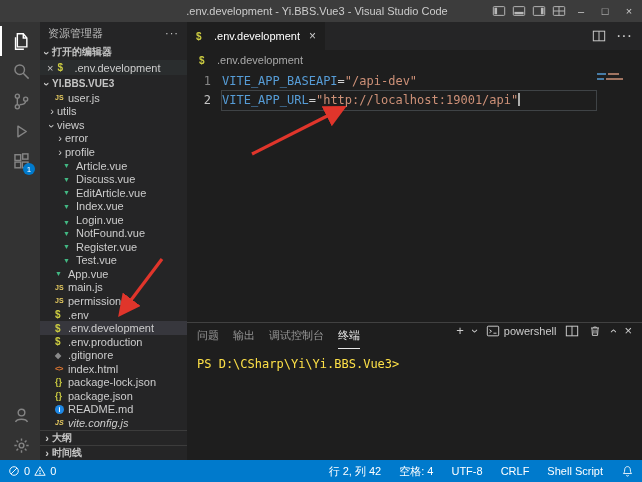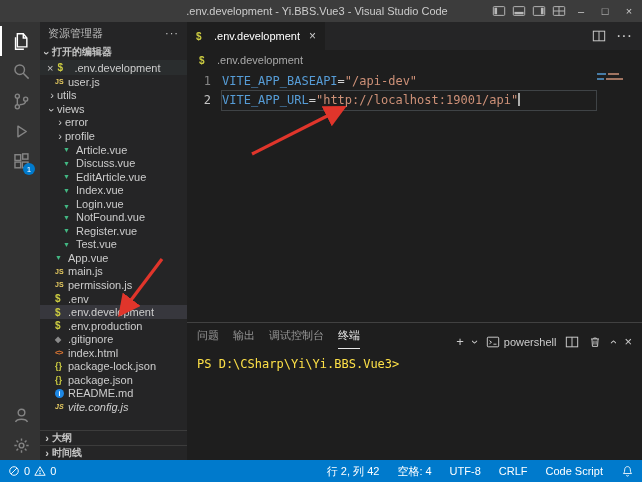--- a/index.html
+++ b/index.html
@@ -68,21 +68,21 @@
   .tok-str { color:var(--string_orange,#ce9178); }
   .cursor { display:inline-block; width:1.5px; height:13px; background:#aeafad; vertical-align:-2px; }
   .minimap { position:absolute; top:3px; right:3px; width:42px; }
   .mm-row { height:2px; margin-bottom:3px; display:flex; gap:2px; }
   .mm { height:2px; display:inline-block; }
   .seg-b { background:rgba(86,156,214,.75); }
   .seg-o { background:rgba(206,145,120,.75); }
 
   
   .panel { flex:0 0 138px; border-top:1px solid #414141; display:flex; flex-direction:column; background:#1e1e1e; }
-  .panel-header { flex:0 0 26px; display:flex; align-items:flex-end; padding:0 10px; }
+  .panel-header { flex:0 0 26px; display:flex; align-items:flex-start; padding:0 10px; }
   .panel-tabs { display:flex; align-items:stretch; height:26px; }
   .panel-tab { font-size:11px; color:#969696; margin-right:14px; line-height:24px; border-bottom:1px solid transparent; cursor:pointer; }
   .panel-tab.active { color:#e7e7e7; border-bottom:1px solid #e7e7e7; }
   .panel-actions { margin-left:auto; display:flex; align-items:center; gap:9px; color:#cccccc; }
   .panel-actions svg { width:14px; height:14px; display:block; }
   .pa { font-size:13px; cursor:pointer; }
   .chev { display:inline-block; font-size:12px; transform:rotate(90deg); cursor:pointer; }
   .chev.up { transform:rotate(-90deg); }
   .shell-picker { display:flex; align-items:center; gap:4px; font-size:11px; cursor:pointer; }
   .panel-content { flex:1; padding:8px 0 0 10px; font-family:"DejaVu Sans Mono", monospace; font-size:12px; color:#fde047; }
@@ -196,20 +196,24 @@
         <span class="more">···</span>
       </div>
       <div class="section-header">
         <span class="twisty open">›</span>
         <span>打开的编辑器</span>
       </div>
       <div class="oe-item">
         <span class="oe-close">×</span>
         <span class="ficon ic-env">$</span>
         <span>.env.development</span>
+      </div>
+      <div class="section-header">
+        <span class="twisty open">›</span>
+        <span>YI.BBS.VUE3</span>
       </div>
       <div class="tree">
           <div class="tree-row" style="padding-left: 15px;">
             <span class="ficon ic-js">JS</span>
             <span class="tree-label">user.js</span>
           </div>
           <div class="tree-row" style="padding-left: 7px;">
             <span class="twisty">›</span>
             <span class="tree-label">utils</span>
           </div>
@@ -418,21 +422,21 @@
             <circle cx="7" cy="10.2" r="0.4" fill="currentColor"></circle>
           </svg>
         </span>
       <span>0</span>
     </div>
     <div class="sb-right">
       <span>行 2, 列 42</span>
       <span>空格: 4</span>
       <span>UTF-8</span>
       <span>CRLF</span>
-      <span>Code Script</span>
+      <span>Shell Script</span>
       <span>
           <svg viewBox="0 0 16 16" fill="none" stroke="currentColor" stroke-width="1.1">
             <path d="M8 2c-2.2 0-3.5 1.6-3.5 4 0 2.8-.8 3.8-1.5 4.5h10c-.7-.7-1.5-1.7-1.5-4.5 0-2.4-1.3-4-3.5-4z"></path>
             <path d="M6.8 12.5a1.2 1.2 0 002.4 0"></path>
           </svg>
         </span>
     </div>
   </div>
 
   <svg class="arrows" width="642" height="482">

